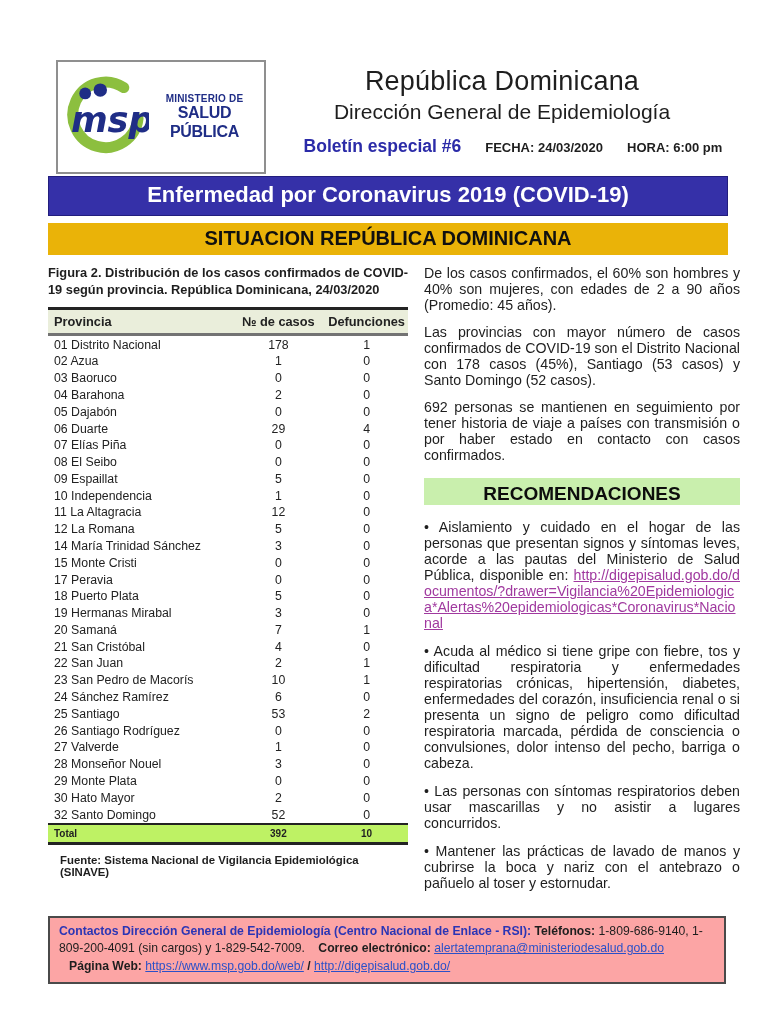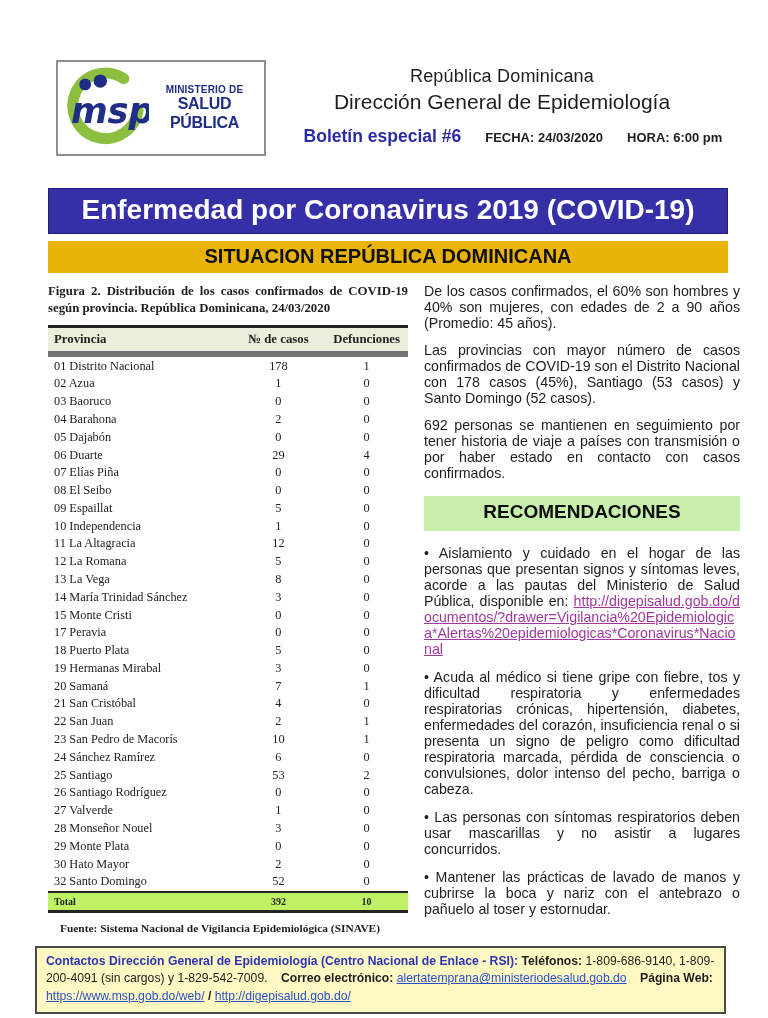--- a/index.html
+++ b/index.html
@@ -11,76 +11,76 @@
     color:#1e1e1e;
   }
   .page {
     position:relative; width:768px; height:1018px;
     background:#ffffff; overflow:hidden;
     padding-top:60px;
   }
   
   .header { display:flex; align-items:flex-start; padding:0 30px 0 56px; height:108px; }
   .logo-box {
-    width:210px; height:96px; border:2px solid #8f8f8f; background:#fff;
+    width:210px; height:114px; border:2px solid #8f8f8f; background:#fff;
     display:flex; align-items:center; padding:3px 7px; gap:3px; flex:none;
   }
   .logo-svg { width:84px; height:90px; flex:none; }
   .logo-text { flex:1; text-align:center; color:#1F2D86; line-height:1.15; }
   .logo-text .l1 { font-size:10px; font-weight:bold; letter-spacing:.2px; }
   .logo-text .l2 { font-size:16px; font-weight:bold; letter-spacing:-.3px; }
   .header-right { flex:1; text-align:center; padding-top:6px; }
-  .doc-title { font-size:18px; letter-spacing:.2px; }
+  .doc-title { font-size:27px; letter-spacing:.2px; }
   .doc-subtitle { font-size:21px; margin-top:3px; }
   .bulletin-row { display:flex; justify-content:center; align-items:baseline; gap:24px; margin-top:12px; }
   .bulletin { color:#2B2BA8; font-weight:bold; font-size:17.5px;margin-left:22px; }
   .meta { font-weight:bold; font-size:13px; }
   
   .banner-blue {
-    margin:20px 40px 0 48px; background:#3530A8; border:1px solid #221d7d;
-    color:#fff; font-weight:bold; font-size:28px; text-align:center; padding:5px 0 7px;
+    margin:8px 40px 0 48px; background:#3530A8; border:1px solid #221d7d;
+    color:#fff; font-weight:bold; font-size:22px; text-align:center; padding:5px 0 7px;
   }
   .banner-situacion {
     margin:7px 40px 0 48px; background:#eab308;
     color:#101010; font-weight:bold; font-size:20px; text-align:center; padding:4px 0 5px;
   }
   
   .columns { display:flex; padding:10px 28px 0 48px; gap:16px; }
-  .left-col  { width:360px; flex:none;font-family:Liberation Serif, serif; }
+  .left-col  { width:360px; flex:none; }
   .right-col { flex:1; }
   .fig-caption { font-size:12.8px; font-weight:bold; text-align:justify; line-height:1.3; margin:0 0 9px 0; }
   table.province-table { width:100%; border-collapse:collapse; font-size:12.3px; color:#222; }
   .province-table thead th {
-    background:#EAEEDB; border-top:3px solid #232323; border-bottom:6px solid #737373;
+    background:#EAEEDB; border-top:3px solid #232323; border-bottom:3px solid #737373;
     font-size:12.8px; font-weight:bold; padding:4px 2px; text-align:center;
   }
   .province-table thead th.prov { text-align:left; padding-left:6px; }
   .province-table col.c-prov { width:51%; }
   .province-table col.c-cas  { width:26%; }
   .province-table col.c-def  { width:23%; }
   .province-table tbody td { padding:1.4px 2px; }
   .province-table tbody td.prov { text-align:left; padding-left:6px; }
   .province-table td.num { text-align:center; }
   .province-table tfoot td {
     background:#bef264; border-top:2px solid #232323; border-bottom:3px solid #232323;
     font-weight:bold; font-size:10px; padding:3px 2px;
   }
   .province-table tfoot td.prov { text-align:left; padding-left:6px; }
   .source-note { font-size:11.4px; font-weight:bold; margin:9px 0 0 12px; }
   
   .para { font-size:14.2px; text-align:justify; line-height:1.13; margin:0 0 11px 0; }
   .banner-recom {
     background:#C9EFAD; color:#0d0d0d; font-weight:bold; font-size:19px;
-    text-align:center; padding:5px 0 8px; margin:14px 0 14px 0;
+    text-align:center; padding:5px 0 0; margin:14px 0 14px 0;
   }
   .rec { font-size:14.2px; text-align:justify; line-height:1.13; margin:0 0 12px 0; }
   .rec a { color:#A0399F; text-decoration:underline; word-break:break-all; }
   
   .contact-box {
-    margin:12px 42px 0 35px; border:2px solid #4a4a4a; background:#fef9c3;
+    margin:12px 42px 0 48px; border:2px solid #4a4a4a; background:#fca5a5;
     padding:5px 9px 6px 9px; font-size:12.2px; line-height:1.45; text-align:left;
   }
   .contact-heading { color:#2B35B5; font-weight:bold; }
   .contact-label { font-weight:bold; }
   .gap-left { margin-left:10px; }
   .blue-link { color:#2B50C8; text-decoration:underline; word-break:break-all; }
   .web-sep { font-weight:bold; }
 </style>
 </head>
 <body>
@@ -193,25 +193,20 @@
               <td class="prov">11 La Altagracia</td>
               <td class="num">12</td>
               <td class="num">0</td>
             </tr>
             <tr>
               <td class="prov">12 La Romana</td>
               <td class="num">5</td>
               <td class="num">0</td>
             </tr>
             <tr>
-              <td class="prov">13 La Vega</td>
-              <td class="num">8</td>
-              <td class="num">0</td>
-            </tr>
-            <tr>
               <td class="prov">14 María Trinidad Sánchez</td>
               <td class="num">3</td>
               <td class="num">0</td>
             </tr>
             <tr>
               <td class="prov">15 Monte Cristi</td>
               <td class="num">0</td>
               <td class="num">0</td>
             </tr>
             <tr>

